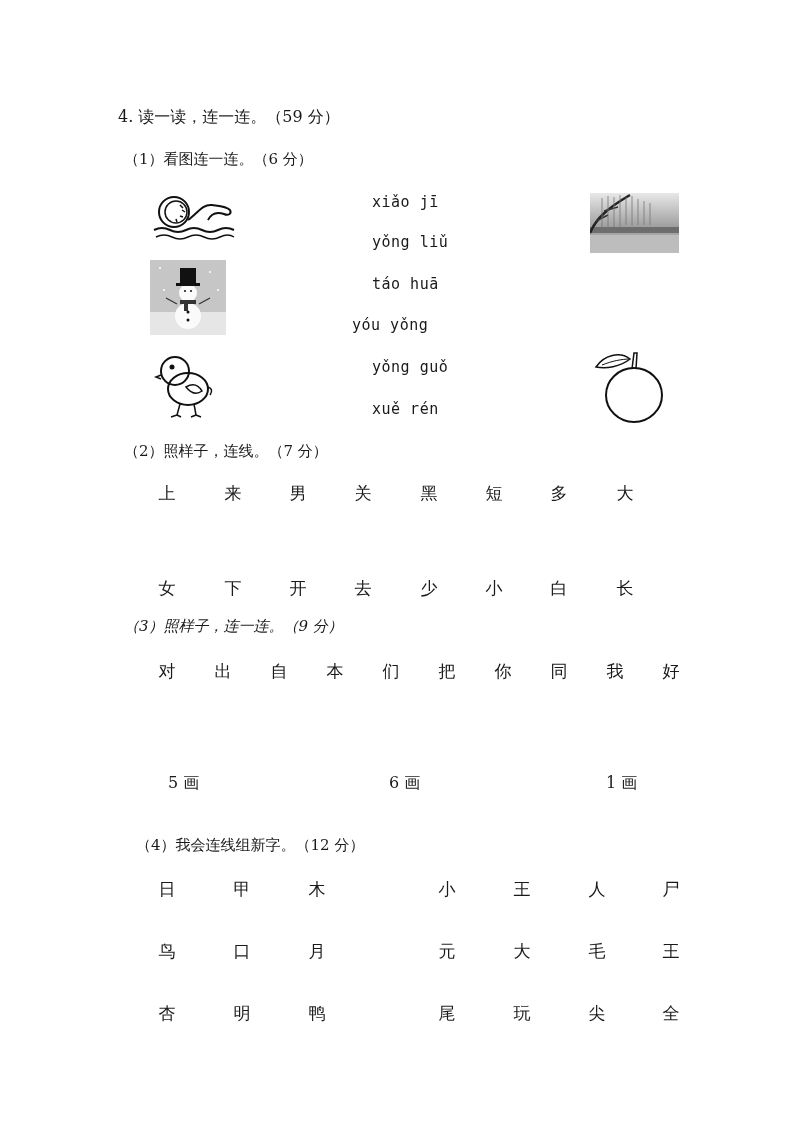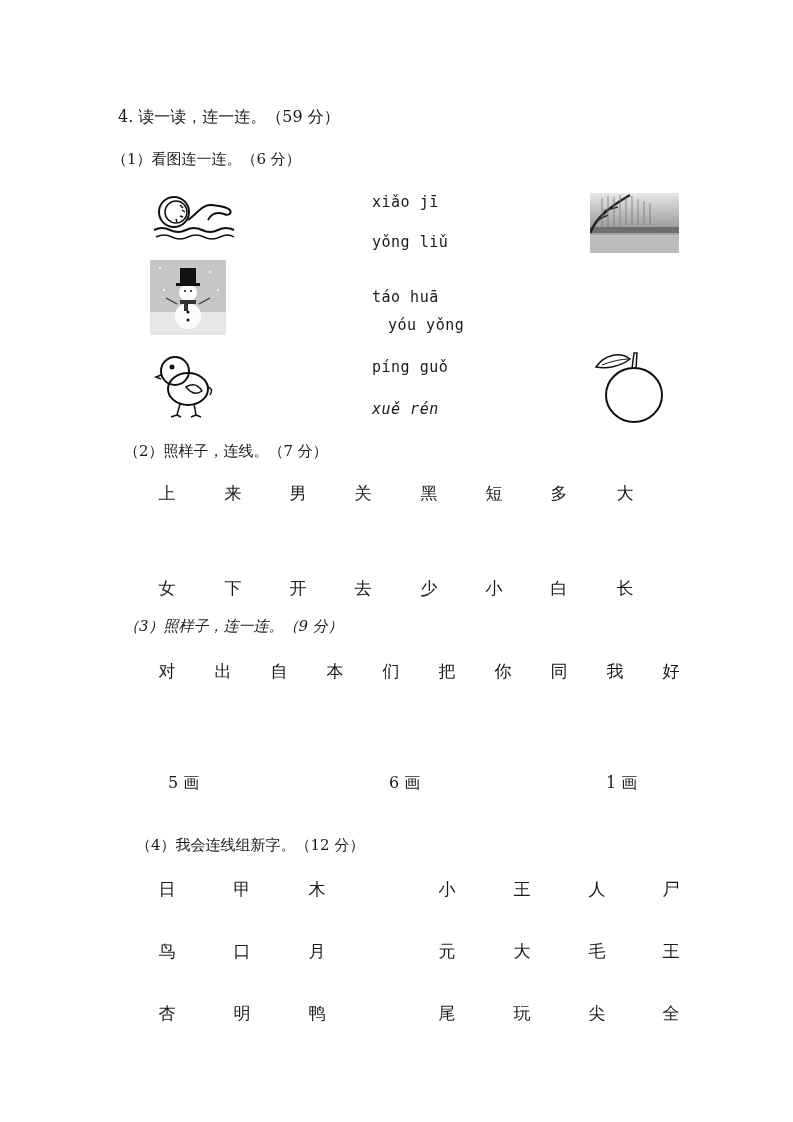--- a/index.html
+++ b/index.html
@@ -14,21 +14,21 @@
     .pinyin { font-size: 15px; font-family: "DejaVu Sans Mono", "Liberation Mono", monospace; letter-spacing: 0.5px; }
     .char { font-size: 17px; width: 24px; text-align: center; }
     .stroke { font-size: 16px; }
     .pic { position: absolute; }
   </style>
 </head>
 <body>
 
 <div class="abs title" style="left:118px; top:107px;">4. 读一读，连一连。（59 分）</div>
 
-<div class="abs sub" style="left:112px; top:150px;">（1）看图连一连。（6 分）</div>
+<div class="abs sub" style="left:124px; top:150px;">（1）看图连一连。（6 分）</div>
 
 <div class="pic" style="left:152px; top:190px; width:86px; height:52px;">
   <svg width="86" height="52" viewBox="0 0 86 52">
     <circle cx="22" cy="22" r="15" fill="none" stroke="#111" stroke-width="2"></circle>
     <circle cx="24" cy="22" r="11" fill="none" stroke="#111" stroke-width="1.5"></circle>
     <path d="M28 15 l3 3 M30 20 l3 2 M28 26 l3 1 M24 29 l1 3" stroke="#111" stroke-width="1.5"></path>
     <path d="M36 30 C45 24 50 14 60 15 C68 16 74 16 78 20 C80 24 76 26 72 24 C66 22 60 22 56 30" fill="none" stroke="#111" stroke-width="2"></path>
     <path d="M2 40 q8 -4 16 0 t16 0 t16 0 t16 0 t16 0" fill="none" stroke="#111" stroke-width="2"></path>
     <path d="M4 47 q8 -4 16 0 t16 0 t16 0 t16 0 t14 0" fill="none" stroke="#111" stroke-width="1.5"></path>
   </svg>
@@ -63,24 +63,24 @@
     <circle cx="22" cy="20" r="2.5" fill="#111"></circle>
     <path d="M11 28 l-5 2 l5 2" fill="none" stroke="#111" stroke-width="1.5"></path>
     <path d="M36 40 q10 -6 16 4 q-8 6 -16 -4z" fill="none" stroke="#111" stroke-width="1.5"></path>
     <path d="M58 40 q6 2 2 8" fill="none" stroke="#111" stroke-width="1.5"></path>
     <path d="M30 57 l-3 11 M27 68 l-6 2 M27 68 l4 2 M44 57 l2 11 M46 68 l-5 2 M46 68 l5 2" stroke="#111" stroke-width="1.5"></path>
   </svg>
 </div>
 
 <div class="abs pinyin" style="left:372px; top:193px;">xiǎo  jī</div>
 <div class="abs pinyin" style="left:372px; top:233px;">yǒng  liǔ</div>
-<div class="abs pinyin" style="left:372px; top:288px;">táo  huā</div>
-<div class="abs pinyin" style="left:388px; top:316px;">yóu  yǒng</div>
-<div class="abs pinyin" style="left:372px; top:358px;">píng  guǒ</div>
-<div class="abs pinyin" style="left:372px; top:400px;font-style:italic;">xuě  rén</div>
+<div class="abs pinyin" style="left:372px; top:275px;">táo  huā</div>
+<div class="abs pinyin" style="left:352px; top:316px;">yóu  yǒng</div>
+<div class="abs pinyin" style="left:372px; top:358px;">yǒng  guǒ</div>
+<div class="abs pinyin" style="left:372px; top:400px;">xuě  rén</div>
 
 <div class="pic" style="left:590px; top:193px; width:89px; height:60px;">
   <svg width="89" height="60" viewBox="0 0 89 60">
     <defs>
       <linearGradient id="wg" x1="0" y1="0" x2="0" y2="1">
         <stop offset="0" stop-color="#e8e8e8"></stop>
           <stop offset="0.6" stop-color="#9a9a9a"></stop>
           <stop offset="1" stop-color="#cfcfcf"></stop>
       </linearGradient>
     </defs>

